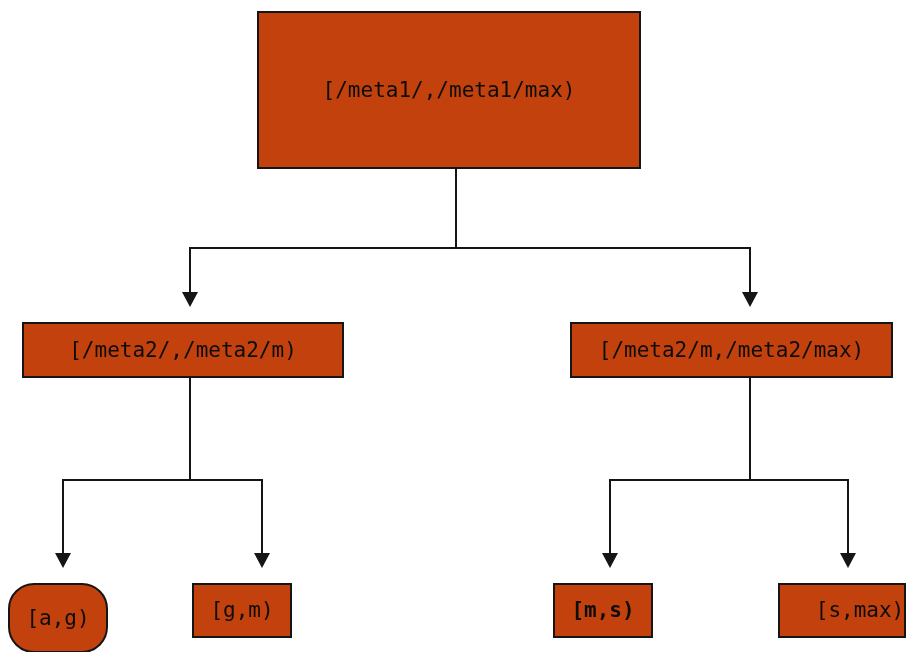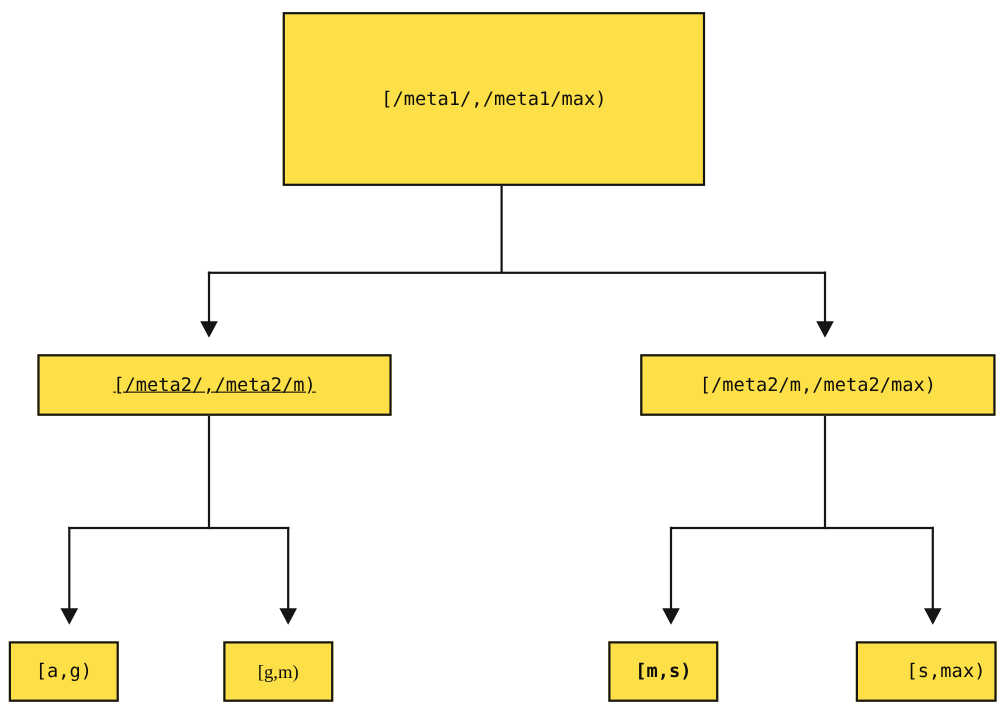--- a/index.html
+++ b/index.html
@@ -13,48 +13,48 @@
     height: 652px;
     background: #ffffff;
     font-family: "DejaVu Sans Mono", "Liberation Mono", monospace;
     color: #0d0d0d;
     overflow: hidden;
   }
   .node {
     position: absolute;
     box-sizing: border-box;
     border: 2px solid #151515;
-    background: #fde047;
+    background: #c2410c;
     display: flex;
     align-items: center;
     justify-content: center;
-    font-size: 17px;
+    font-size: 21px;
     line-height: 1;
     white-space: nowrap;
     letter-spacing: 0;
   }
   .line {
     position: absolute;
     background: #151515;
   }
   .arrow-down {
     position: absolute;
     width: 0;
     height: 0;
     border-left: 8px solid transparent;
     border-right: 8px solid transparent;
     border-top: 15px solid #151515;
   }
 
   
   .n-root       { left: 257px; top: 11px;  width: 384px; height: 158px; }
-  .n-meta2-left { left: 34px;  top: 322px; width: 322px; height: 56px; text-decoration: underline; }
-  .n-meta2-right{ left: 582px; top: 322px; width: 323px; height: 56px; align-items: center; }
-  .n-leaf-ag    { left: 8px;   top: 583px; width: 100px; height: 55px; }
-  .n-leaf-gm    { left: 203px; top: 583px; width: 100px; height: 55px; font-family: Liberation Serif, serif; }
+  .n-meta2-left { left: 22px;  top: 322px; width: 322px; height: 56px; }
+  .n-meta2-right{ left: 570px; top: 322px; width: 323px; height: 56px; align-items: center; }
+  .n-leaf-ag    { left: 8px;   top: 583px; width: 100px; height: 70px; border-radius: 26px; }
+  .n-leaf-gm    { left: 192px; top: 583px; width: 100px; height: 55px; }
   .n-leaf-ms    { left: 553px; top: 583px; width: 100px; height: 55px; font-weight: bold; }
   .n-leaf-smax  { left: 778px; top: 583px; width: 128px; height: 55px; padding-left: 36px; }
 
   
   .e-root-stem      { left: 455px; top: 169px; width: 2px;   height: 79px; }
   .e-l1-h           { left: 189px; top: 247px; width: 562px; height: 2px; }
   .e-l1-left-stub   { left: 189px; top: 247px; width: 2px;   height: 46px; }
   .e-l1-right-stub  { left: 749px; top: 247px; width: 2px;   height: 46px; }
   .a-l1-left        { left: 182px; top: 292px; }
   .a-l1-right       { left: 742px; top: 292px; }

